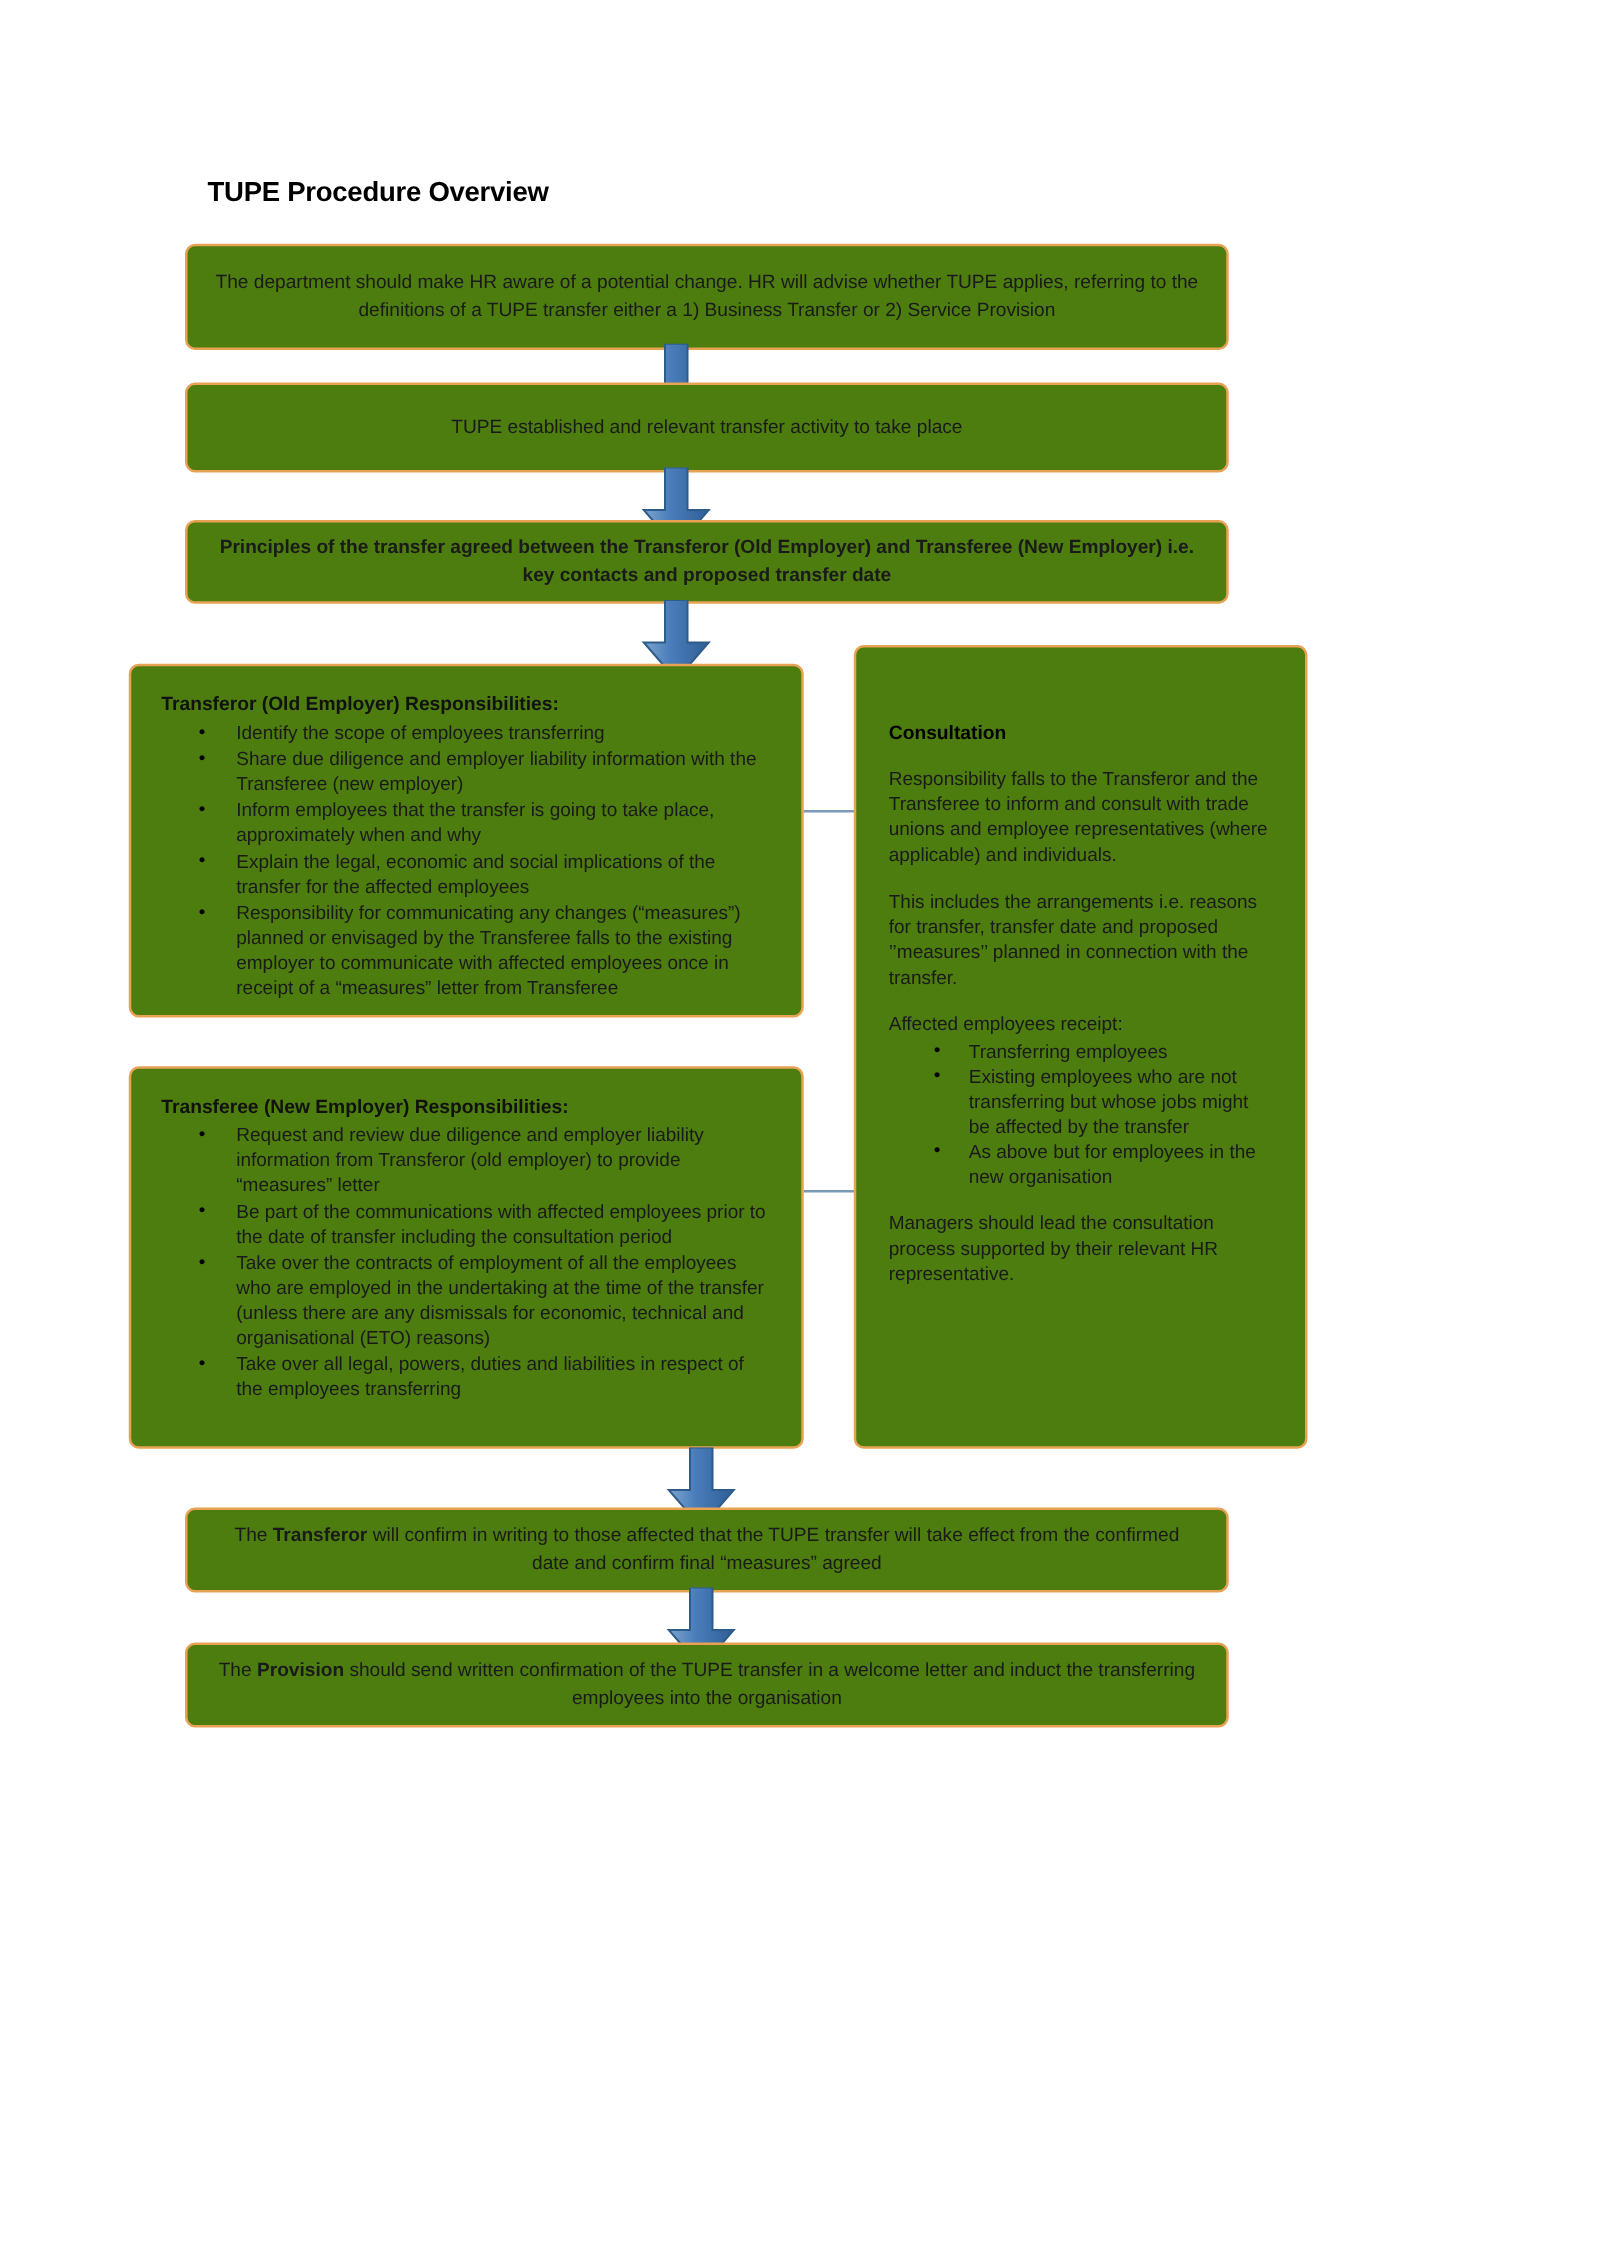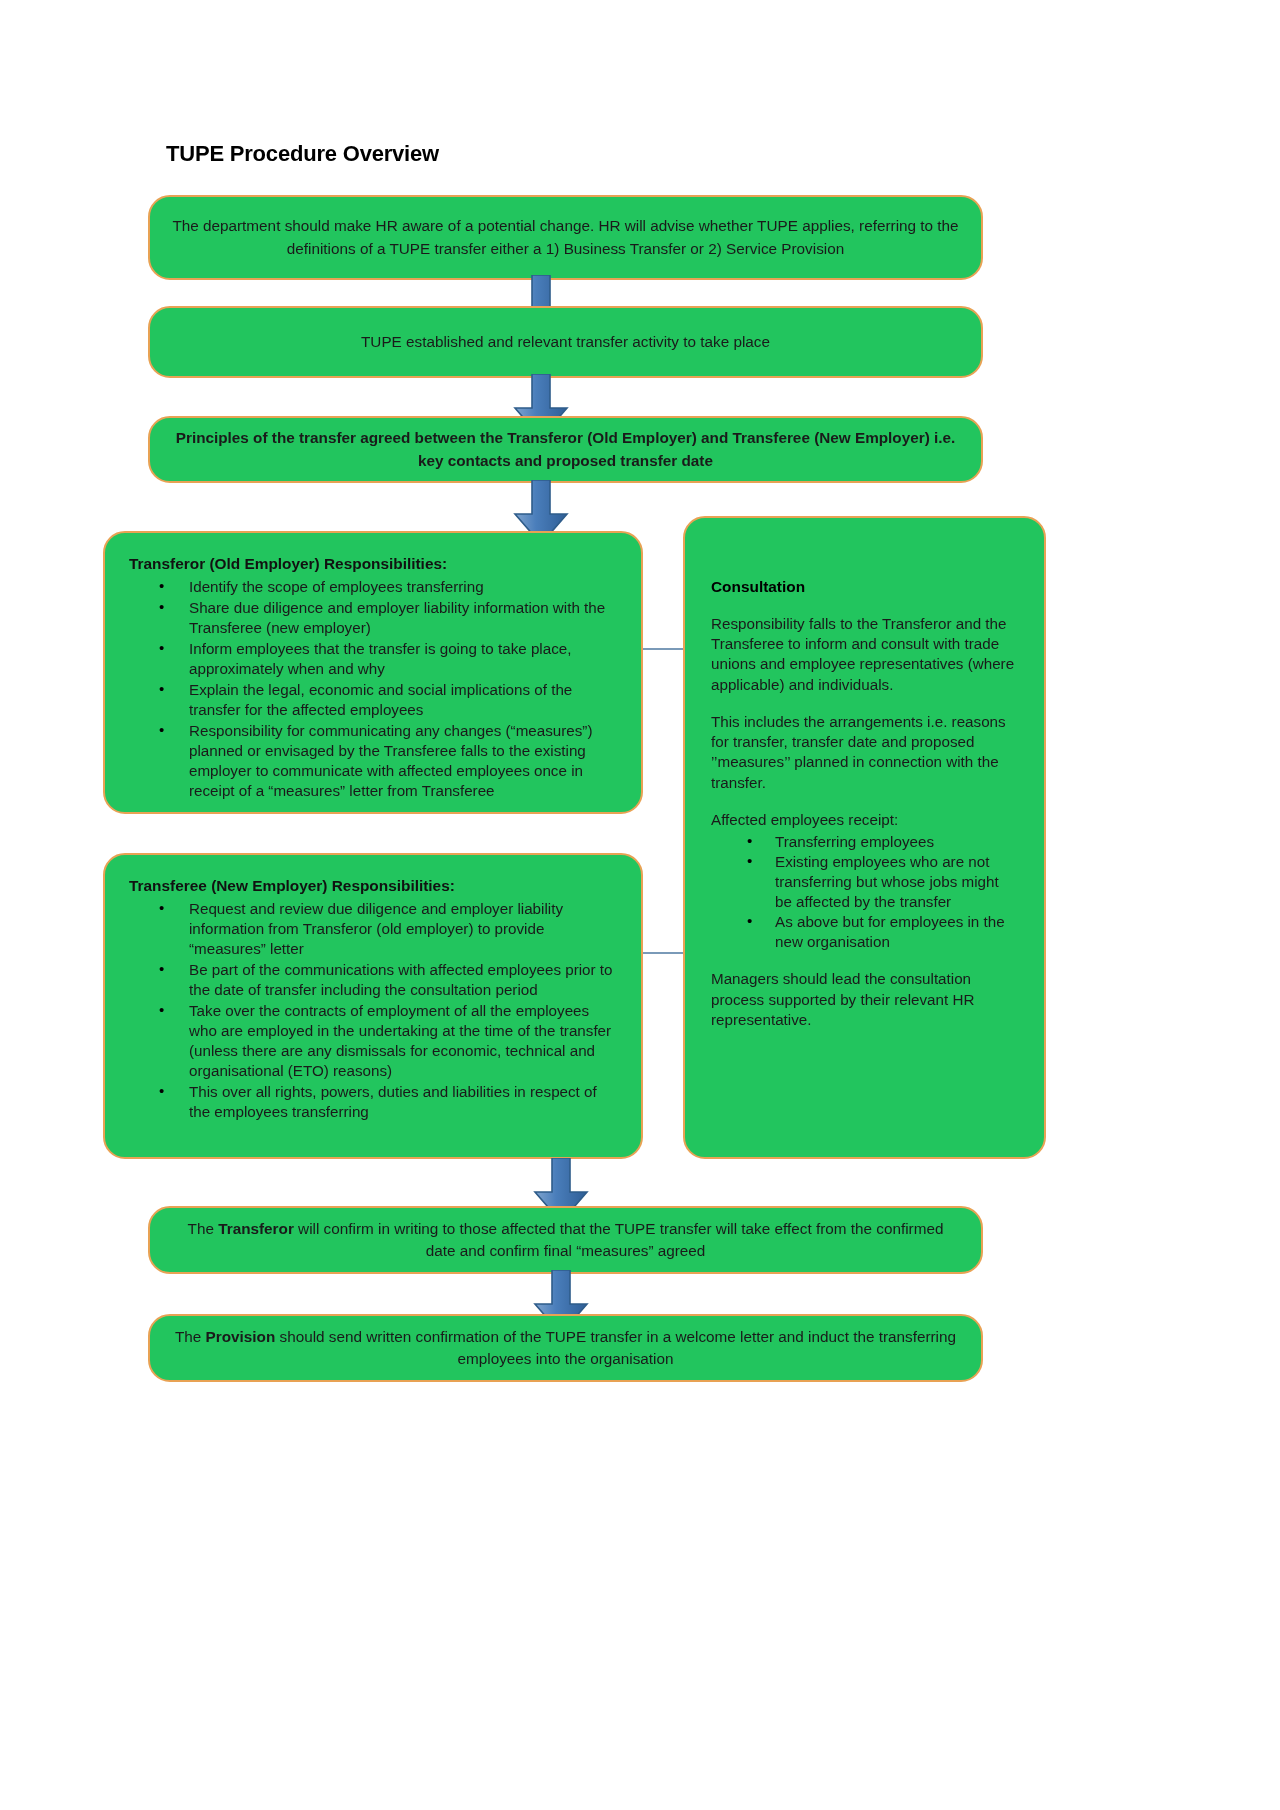--- a/index.html
+++ b/index.html
@@ -29,22 +29,22 @@
     font-weight: bold;
     letter-spacing: -0.2px;
     color: #000;
   }
 
   
   .fbox {
     position: absolute;
     box-sizing: border-box;
     border: 2.4px solid #E8A254;
-    border-radius: 22px;
-    background: #22c55e;
+    border-radius: 8px;
+    background: #4d7c0f;
     display: flex;
     align-items: center;
     justify-content: center;
   }
   .fbox.tall {
     align-items: flex-start;
     justify-content: flex-start;
   }
   .fbox-text {
     text-align: center;
@@ -217,21 +217,21 @@
 
   <div class="hconn" style="left:643px; top:638px; width:42px;"></div>
 
   <div class="fbox tall" style="left:103px; top:843px; width:540px; height:306px;">
     <div class="panel-inner">
       <div class="panel-heading">Transferee (New Employer) Responsibilities:</div>
       <ul class="bullets">
         <li>Request and review due diligence and employer liability information from Transferor (old employer) to provide “measures” letter</li>
         <li>Be part of the communications with affected employees prior to the date of transfer including the consultation period</li>
         <li>Take over the contracts of employment of all the employees who are employed in the undertaking at the time of the transfer (unless there are any dismissals for economic, technical and organisational (ETO) reasons)</li>
-        <li>This over all rights, powers, duties and liabilities in respect of the employees transferring</li>
+        <li>Take over all legal, powers, duties and liabilities in respect of the employees transferring</li>
       </ul>
     </div>
   </div>
 
   <div class="hconn" style="left:643px; top:942px; width:42px;"></div>
 
   <div class="fbox tall" style="left:683px; top:506px; width:363px; height:643px;">
     <div class="consult-inner">
       <div class="consult-heading">Consultation</div>
       <p class="consult-para">Responsibility falls to the Transferor and the Transferee to inform and consult with trade unions and employee representatives (where applicable) and individuals.</p>

